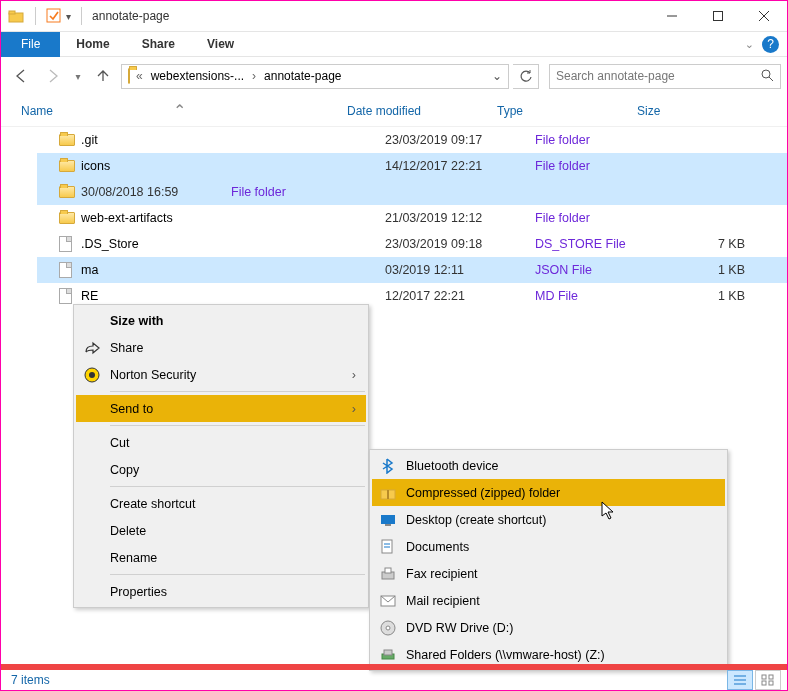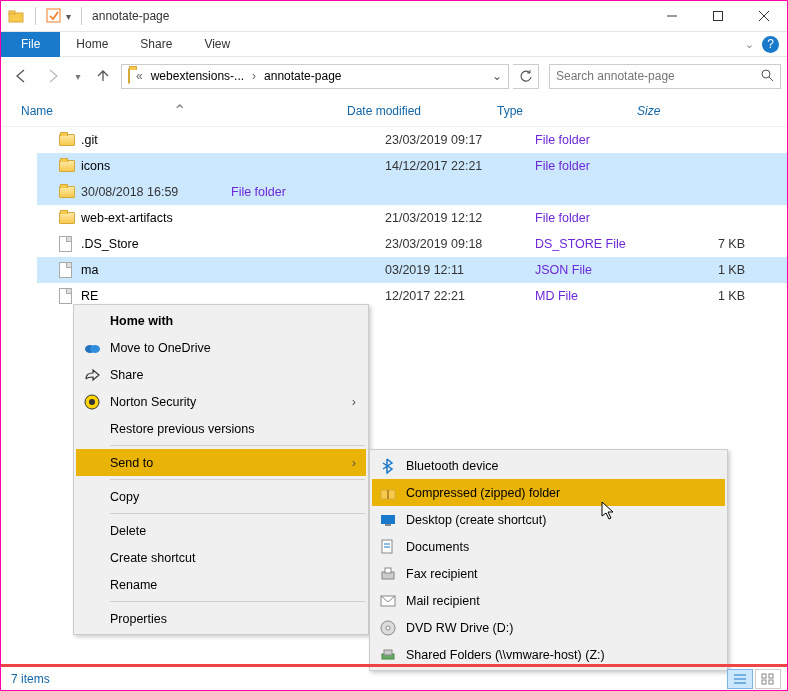--- a/index.html
+++ b/index.html
@@ -7,57 +7,57 @@
 .titlebar { height: 31px; background: #fff; display: flex; align-items: center; border-bottom: 1px solid #e5e5e5; }
 .titlebar .qat { display: flex; align-items: center; padding-left: 6px; gap: 4px; }
 .titlebar .qat svg { display: block; }
 .titlebar .sep { width: 1px; height: 18px; background: #ccc; margin: 0 6px; }
 .titlebar .title { font-size: 12px; color: #333; margin-left: 4px; flex: 1; }
 .titlebar .winbtns { display: flex; }
 .winbtn { width: 46px; height: 31px; display: flex; align-items: center; justify-content: center; }
 .winbtn svg { display: block; }
 .ribbon { height: 25px; background: #fff; display: flex; align-items: center; border-bottom: 1px solid #e5e5e5; position: relative; text-align: center; }
 .filetab { background: #1979ca; color: #fff; height: 25px; padding: 0 20px; display: flex; align-items: center; font-size: 12px; }
-.rtab { padding: 0 16px; font-size: 12px; color: #333; height: 25px; display: flex; align-items: center; }
+.rtab { padding: 0 16px; font-size: 12px; color: #333; height: 25px; display: flex; align-items: center; font-weight: bold; }
 .ribbon .rt-right { margin-left: auto; display: flex; align-items: center; padding-right: 8px; gap: 8px; }
 .help { width: 17px; height: 17px; border-radius: 50%; background: #1979ca; color: #fff; font-size: 12px; display: flex; align-items: center; justify-content: center; }
 .navbar { height: 38px; display: flex; align-items: center; padding: 0 6px; gap: 4px; }
 .navbtn { width: 28px; height: 28px; display: flex; align-items: center; justify-content: center; color: #555; }
 .navbtn.dis { color: #bbb; }
 .addr { flex: 1; height: 25px; border: 1px solid #ccc; display: flex; align-items: center; font-size: 12px; padding: 0 2px; }
 .addr .crumb { padding: 12px 6px; display: flex; align-items: center; height: 100%; }
 .addr .chev { color: #666; padding: 0 2px; }
 .addr .dropbtn { margin-left: auto; padding: 0 4px; color: #555; }
 .refresh { width: 26px; height: 25px; border-top: 1px solid #ccc; border-right: 1px solid #ccc; border-bottom: 1px solid #ccc; display: flex; align-items: center; justify-content: center; color: #555; }
 .search { width: 232px; height: 25px; border: 1px solid #ccc; margin-left: 6px; display: flex; align-items: center; font-size: 12px; padding-left: 6px; color: #777; position: relative; }
 .search .sico { position: absolute; right: 6px; color: #555; }
 .cols { height: 32px; display: flex; align-items: center; border-bottom: 1px solid #f0f0f0; font-size: 12px; color: #1366a8; padding-left: 20px; justify-content: flex-end; }
 .col-name { width: 326px; display: flex; align-items: center; }
 .col-date { width: 150px; }
 .col-type { width: 140px; }
-.col-size { flex: 1; font-style: italic; }
+.col-size { flex: 1; }
 .col-sort { margin-left: 120px; font-size: 16px; color: #888; }
 .filelist { font-size: 12.5px; margin-left: 36px; }
 .row { height: 26px; display: flex; align-items: center; padding-left: 22px; }
 .row.sel { background: #cce8ff; }
 .row .fico { width: 22px; display: flex; align-items: center; }
 .row .fname { width: 304px; }
 .row .fdate { width: 150px; color: #333; }
 .row .ftype { width: 140px; color: #6d28d9; }
 .row .fsize { flex: 1; text-align: right; padding-right: 42px; color: #333; }
 .ctxmenu { position: absolute; background: #f0f0f0; border: 1px solid #ccc; box-shadow: 2px 2px 4px rgba(0,0,0,0.2); font-size: 12.5px; padding: 2px; }
 .ctxmenu.main { left: 72px; top: 303px; width: 296px; }
 .ctxmenu .mitem { height: 27px; display: flex; align-items: center; padding-left: 34px; position: relative; }
 .ctxmenu .mitem.hover { background: #eab308; }
 .ctxmenu .mitem .mico { position: absolute; left: 8px; display: flex; align-items: center; }
 .ctxmenu .mitem .marrow { margin-left: auto; padding-right: 10px; color: #555; }
 .ctxmenu .msep { height: 1px; background: #d0d0d0; margin: 3px 1px 3px 34px; }
 .ctxmenu.sub { left: 368px; top: 448px; width: 359px; }
 .cursor { position: absolute; left: 600px; top: 500px; pointer-events: none; }
-.statusbar { position: absolute; bottom: 0; left: 0; right: 0; height: 26px; border-top: 3px solid #ef4444; display: flex; align-items: center; font-size: 12px; color: #1366a8; padding-left: 10px; margin-top: 32px; }
+.statusbar { position: absolute; bottom: 0; left: 0; right: 0; height: 26px; border-top: 6px solid #ef4444; display: flex; align-items: center; font-size: 12px; color: #1366a8; padding-left: 10px; margin-top: 32px; }
 .statusbar .sright { margin-left: auto; display: flex; padding-right: 6px; gap: 2px; }
 .viewbtn { width: 26px; height: 20px; border: 1px solid #ccc; display: flex; align-items: center; justify-content: center; }
 .viewbtn.active { background: #cce8ff; border-color: #7bb6e5; }
 .folder-ico { width: 16px; height: 12px; background: linear-gradient(#ffe9a6,#f7ca4d); border: 1px solid #d6a93a; border-radius: 1px; position: relative; }
 .folder-ico:before { content:''; position:absolute; top:-3px; left:0; width:6px; height:3px; background:#f7ca4d; border:1px solid #d6a93a; border-bottom:none; border-radius:1px 1px 0 0; }
 .file-ico { width: 13px; height: 16px; background:#fff; border:1px solid #aaa; position:relative; }
 .file-ico:before { content:''; position:absolute; top:0; right:0; width:4px; height:4px; background:#ddd; border-left:1px solid #aaa; border-bottom:1px solid #aaa; }
 </style>
 </head>
 <body>
@@ -222,67 +222,58 @@
       </span>
       <span class="fname">RE</span>
       <span class="fdate">12/2017 22:21</span>
       <span class="ftype">MD File</span>
       <span class="fsize">1 KB</span>
     </div>
   </div>
 
 <div class="ctxmenu main">
   <div class="mitem">
-      <b>Home with</b>
-    </div>
-  <div class="mitem">
-      <span class="mico">
-        <svg width="16" height="12">
-          <ellipse cx="6" cy="7" rx="5" ry="4" fill="#2372ba"></ellipse>
-          <ellipse cx="11" cy="7" rx="5" ry="4" fill="#2f8dde"></ellipse>
-        </svg>
-      </span>
-      <span>Move to OneDrive</span>
+      <b>Size with</b>
     </div>
   <div class="mitem">
       <span class="mico">
         <svg width="16" height="14">
           <path d="M2 11 Q2 5 9 5 L9 2 L15 7 L9 12 L9 9 Q4 9 2 11" fill="none" stroke="#333" stroke-width="1.2"></path>
         </svg>
       </span>
       <span>Share</span>
     </div>
   <div class="mitem">
       <span class="mico">
         <svg width="16" height="16">
           <circle cx="8" cy="8" r="7" fill="#ffd400" stroke="#333"></circle>
           <circle cx="8" cy="8" r="3" fill="#333"></circle>
         </svg>
       </span>
       <span>Norton Security</span>
       <span class="marrow">›</span>
-    </div>
-  <div class="mitem">
-      <span>Restore previous versions</span>
     </div>
   <div class="msep"></div>
   <div class="mitem hover">
       <span>Send to</span>
       <span class="marrow">›</span>
     </div>
   <div class="msep"></div>
   <div class="mitem">
+      <span>Cut</span>
+    </div>
+  <div class="mitem">
       <span>Copy</span>
     </div>
   <div class="msep"></div>
   <div class="mitem">
+      <span>Create shortcut</span>
+    </div>
+  <div class="mitem">
       <span>Delete</span>
-    </div>
-  <div class="mitem">
-      <span>Create shortcut</span>
     </div>
   <div class="mitem">
       <span>Rename</span>
     </div>
   <div class="msep"></div>
   <div class="mitem">
       <span>Properties</span>
     </div>
 </div>
 

